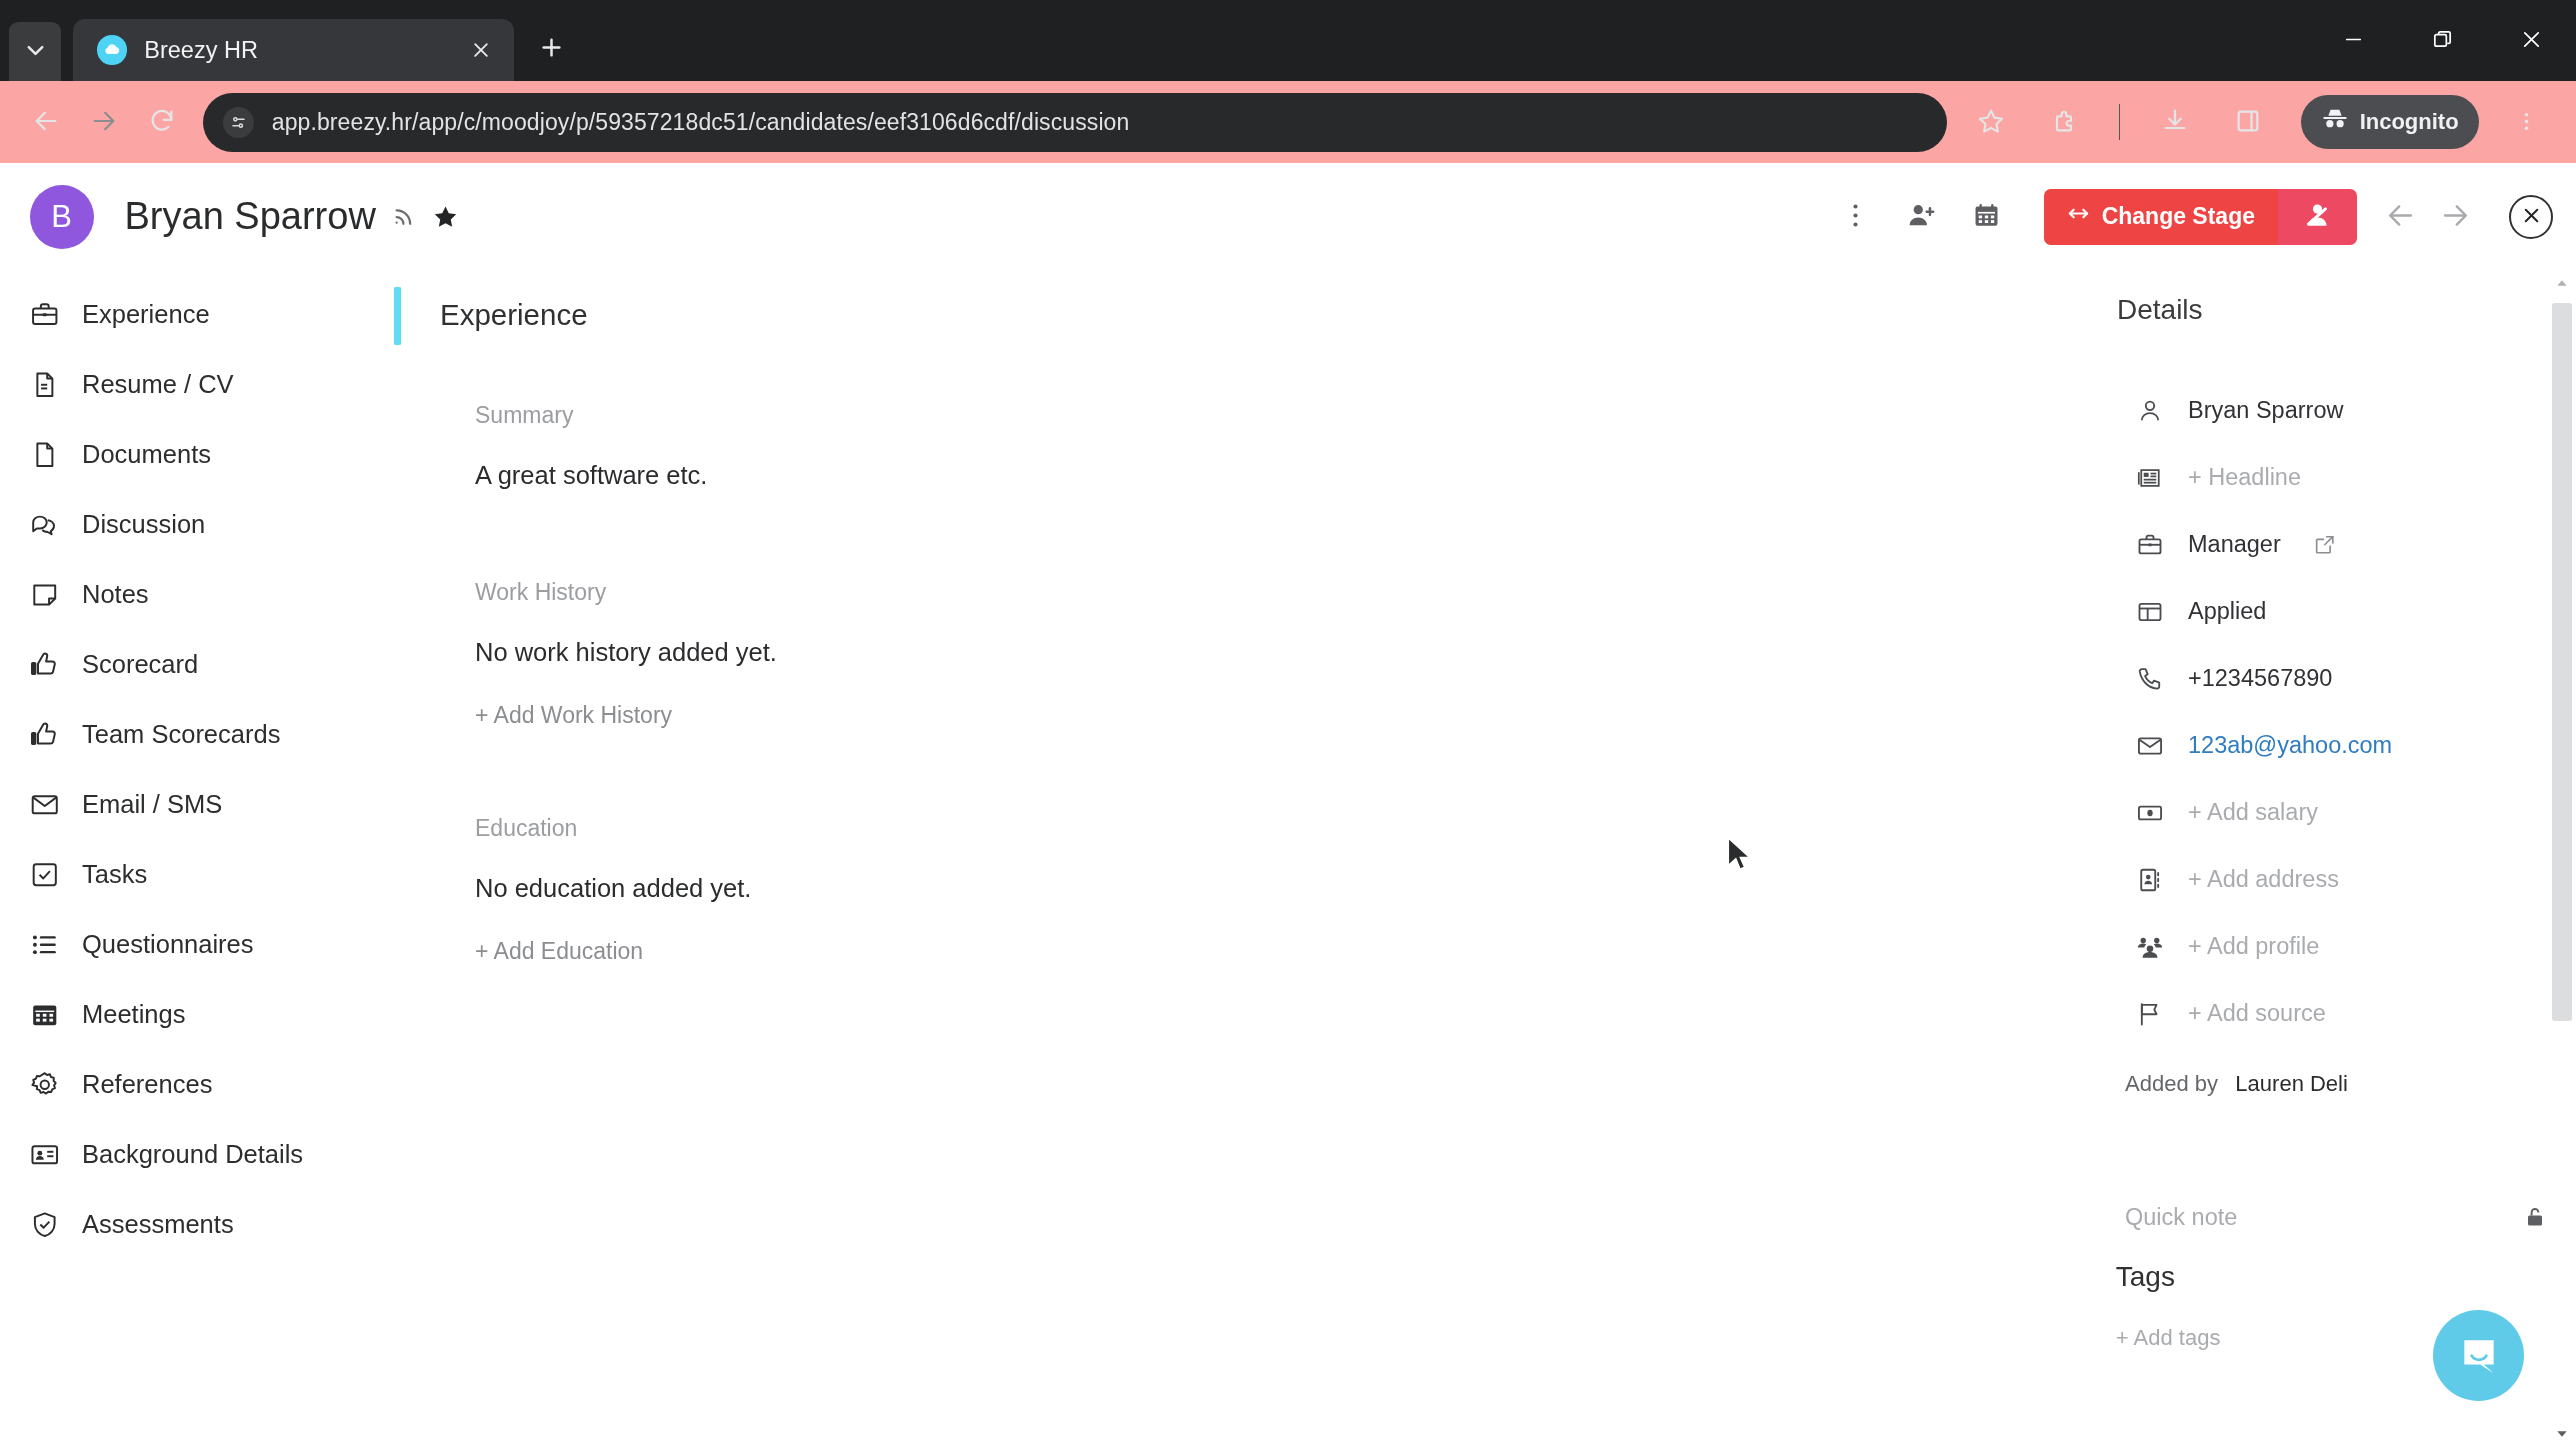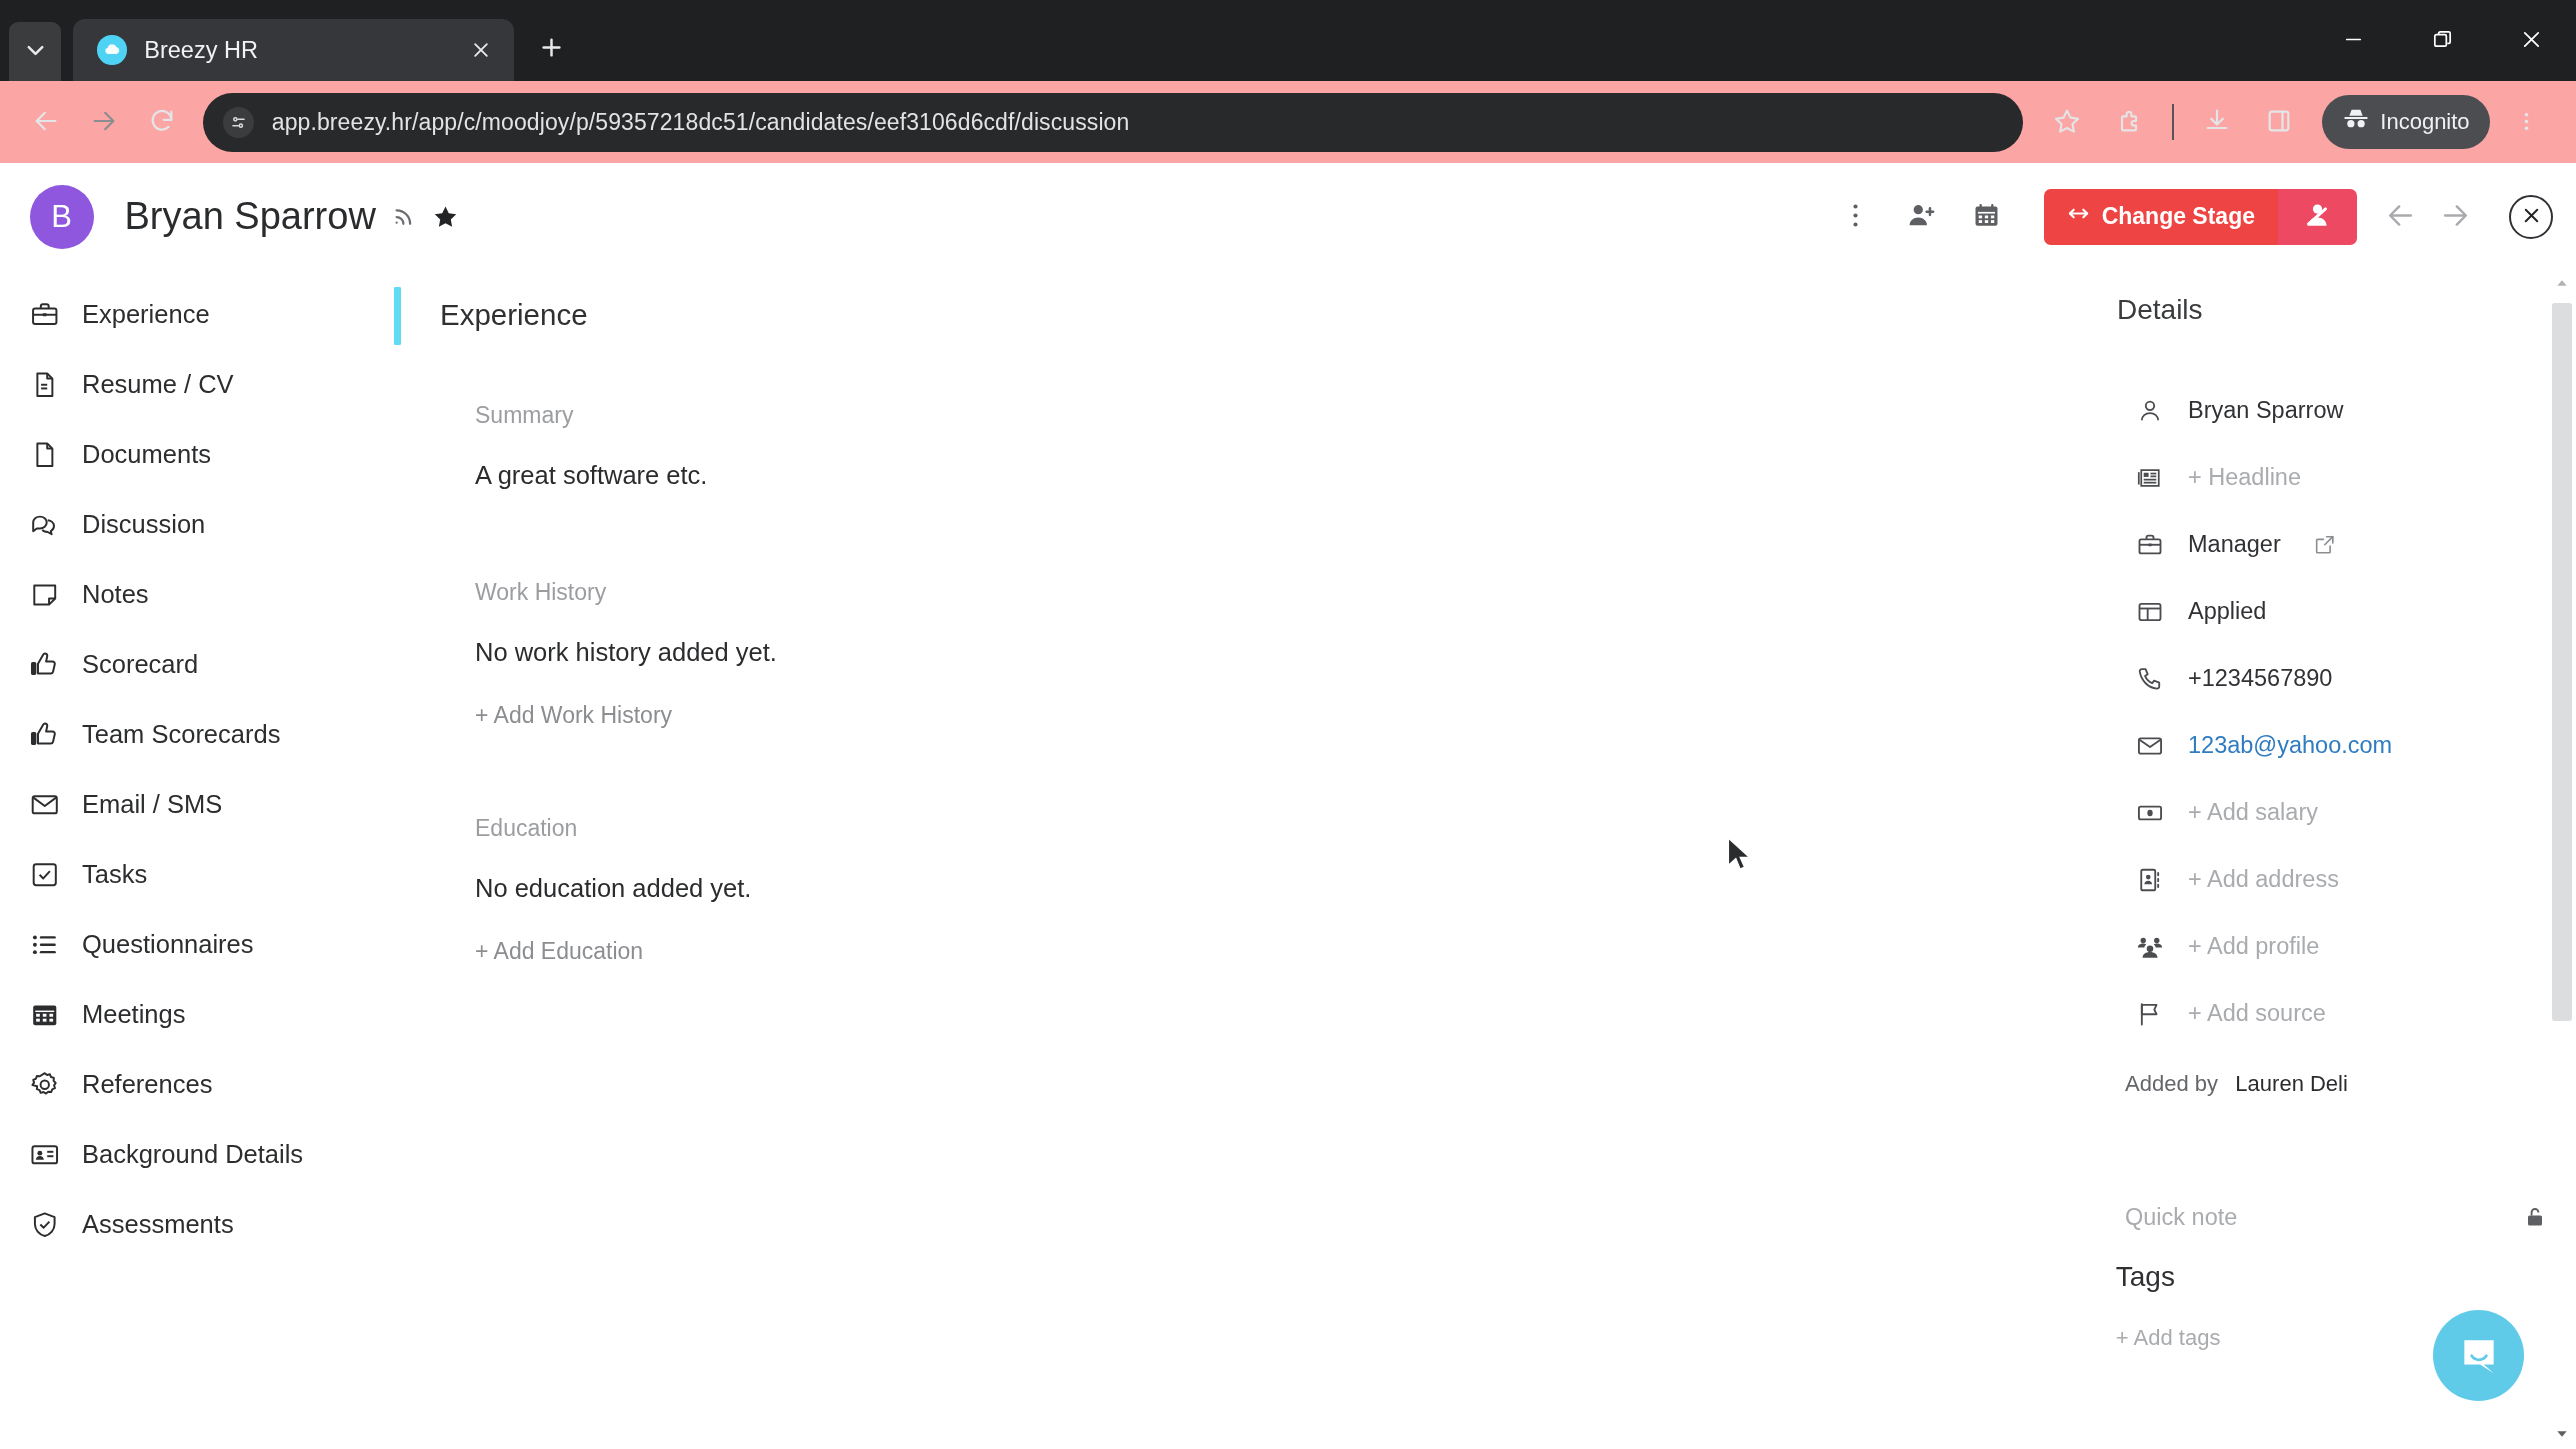--- a/index.html
+++ b/index.html
@@ -103,21 +103,21 @@
     gap: 17.4px;
     min-width: 0;
   }
   .omni-icon { width: 31px; height: 31px; border-radius: 50%; background:#3a3c3e; display:flex;align-items:center;justify-content:center; flex:0 0 31px;}
   .omni-icon svg { width: 19px; height: 19px; }
   .omni-url {
     color: #e2e3e5; font-size: 23px;
     white-space: nowrap; overflow: hidden; text-overflow: ellipsis;
     letter-spacing: 0.1px;
   }
-  .tb-right { display: flex; align-items: center; gap: 4px; }
+  .tb-right { display: flex; align-items: center; gap: 15px; font-weight: bold; }
   .tb-sep { width: 1.3px; height: 36px; background: #545659; margin: 0 10.7px; }
   .incognito {
     height: 54px; border-radius: 27px; background: #4b4d50;
     display: flex; align-items: center; gap: 10.7px;
     padding: 0 20px; margin-left: 9.4px;
   }
   .incognito svg { width: 28px; height: 28px; }
   .incognito span { color: #f0f1f2; font-size: 22px; }
   .tb-menu { width: 54px; height:54px; display:flex;align-items:center;justify-content:center; margin-left: 5.4px;}
 

